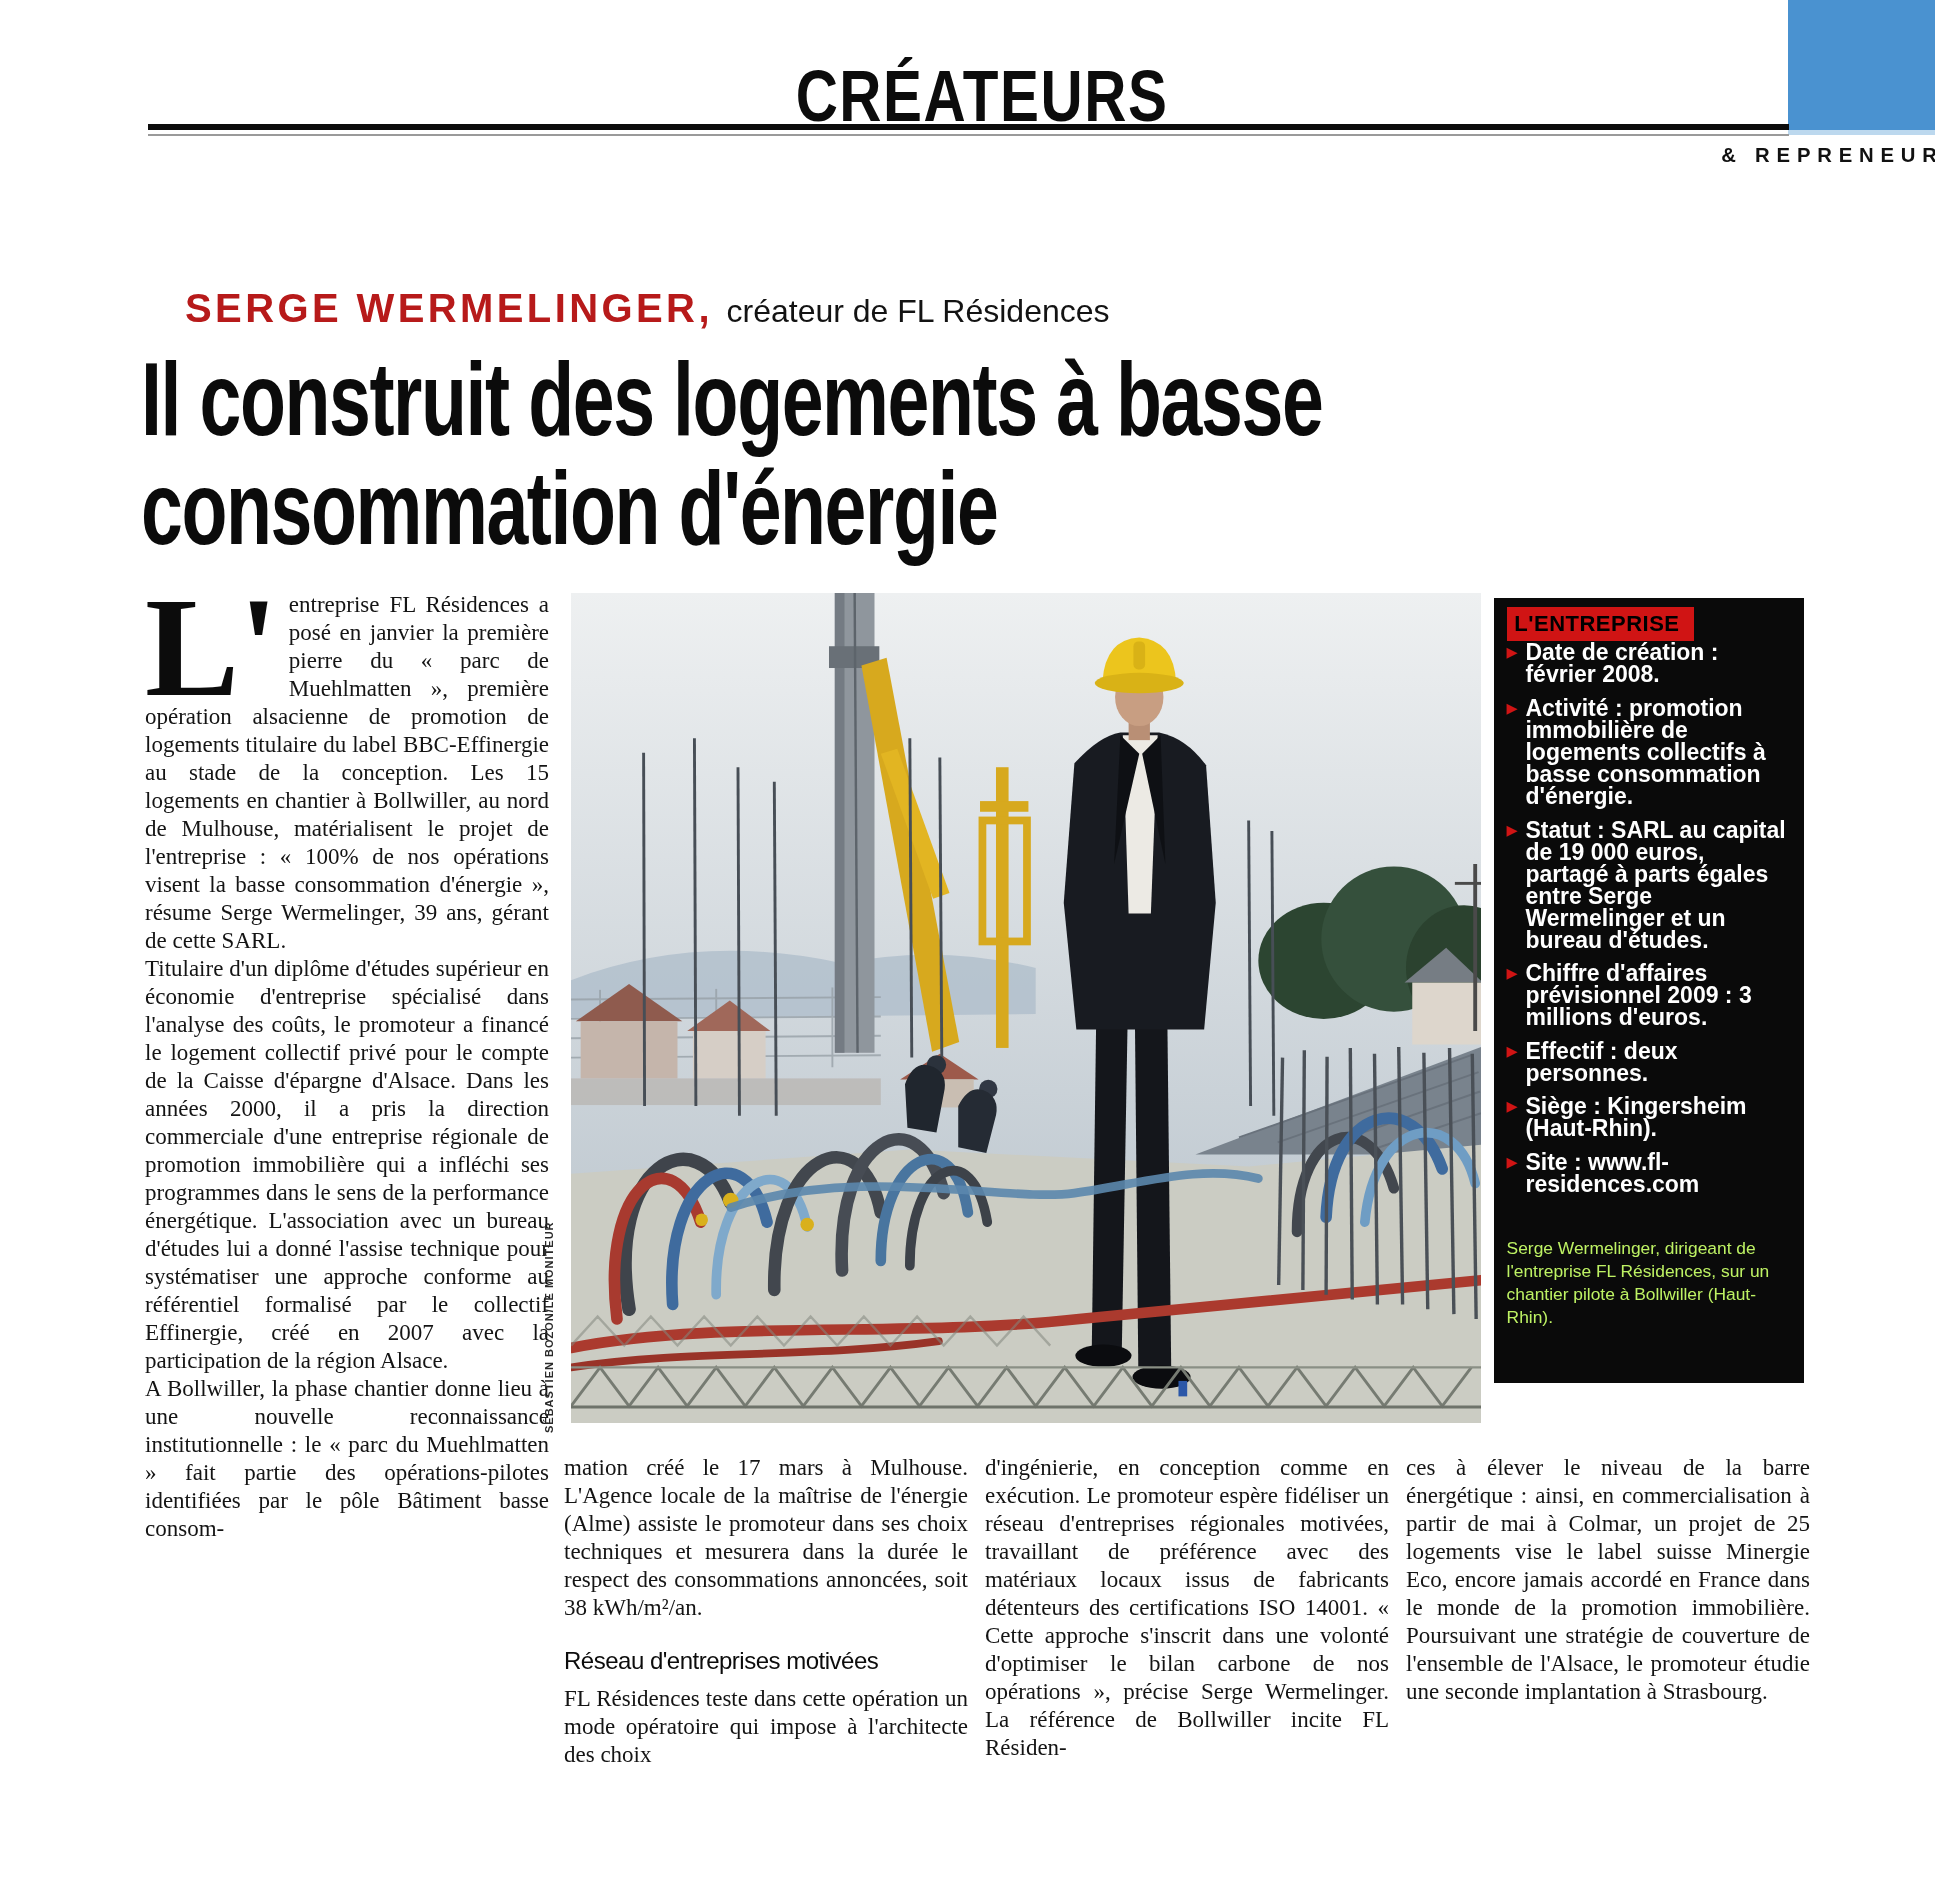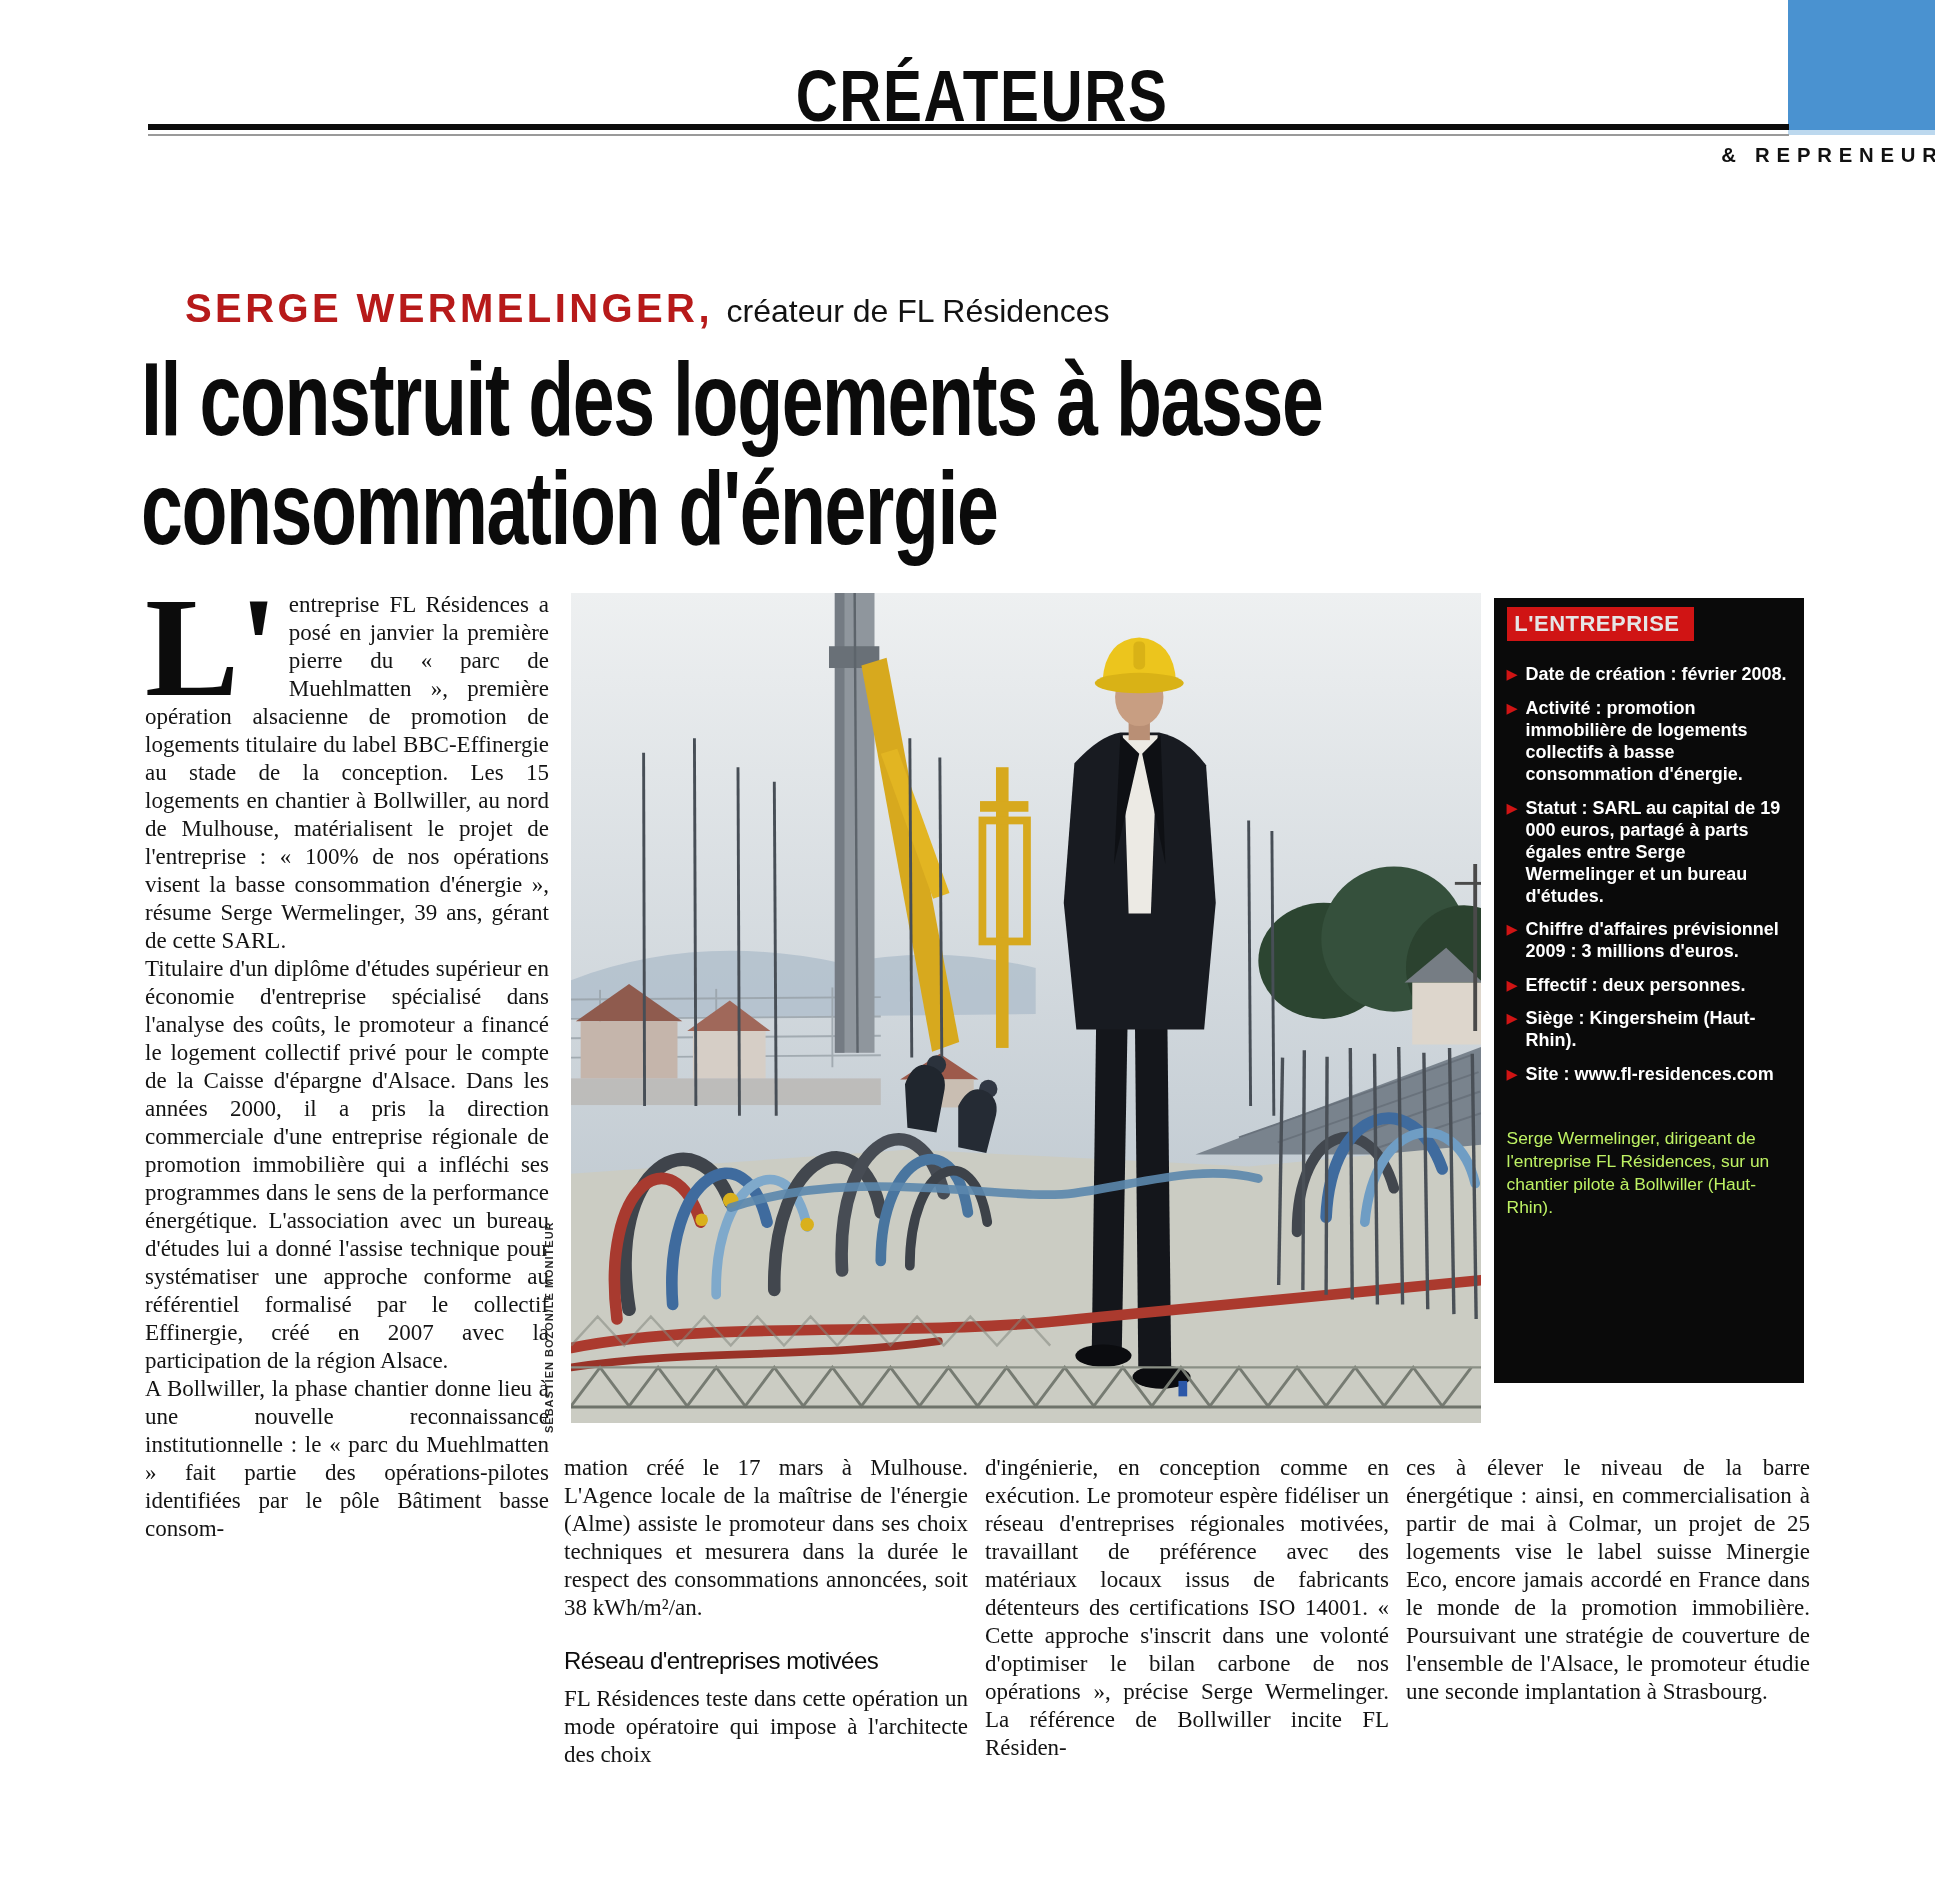--- a/index.html
+++ b/index.html
@@ -41,28 +41,28 @@
 
   
   .photo{position:absolute;left:571px;top:593px;width:910px;height:830px;overflow:hidden;background:#dfe3e6;}
   .photo-credit{position:absolute;left:543px;top:1123px;height:310px;
         writing-mode:vertical-rl;transform:rotate(180deg);
         font-family:"Liberation Sans", sans-serif;font-weight:700;font-size:11px;letter-spacing:1px;color:#2a2a2a;}
 
   
   .sidebar{position:absolute;left:1494px;top:598px;width:310px;height:785px;background:#0a0a0a;
         box-sizing:border-box;padding:8.7px 12.6px 0 12.6px;}
-  .sidebar-title{display:inline-block;background:#d01414;color:#e5e5e5;
+  .sidebar-title{display:inline-block;background:#d01414;color:#000000;
         font-family:"Liberation Sans", sans-serif;font-weight:700;font-size:22px;
-        padding:3.9px 14.5px 4.8px 7.7px;letter-spacing:0.5px;margin-bottom:22px;}
+        padding:3.9px 14.5px 4.8px 7.7px;letter-spacing:0.5px;}
   .sidebar-list{list-style:none;margin:0;padding:0;}
   .sidebar-list li{display:flex;align-items:flex-start;margin-bottom:11.6px;}
   .sidebar-bullet{color:#d01414;font-size:14.5px;line-height:22px;margin-right:7.7px;flex:0 0 auto;}
   .sidebar-item-text{color:#ffffff;font-family:"Liberation Sans", sans-serif;font-weight:700;
-        font-size:18px;line-height:22px;}
+        font-size:23px;line-height:22px;}
   .sidebar-caption{color:#bef264;font-family:"Liberation Sans", sans-serif;font-weight:400;
         font-size:17.4px;line-height:23px;margin-top:42px;}
 
   
   .byline{position:absolute;left:1406px;top:1845px;width:404px;text-align:right;
         font-family:"Liberation Sans", sans-serif;font-weight:700;font-size:16.5px;letter-spacing:0.5px;color:#111;}
   .byline-square{display:inline-block;width:14.5px;height:16.5px;background:#cc1111;margin-left:7.7px;vertical-align:-1.9px;}
 </style>
 </head>
 <body>

